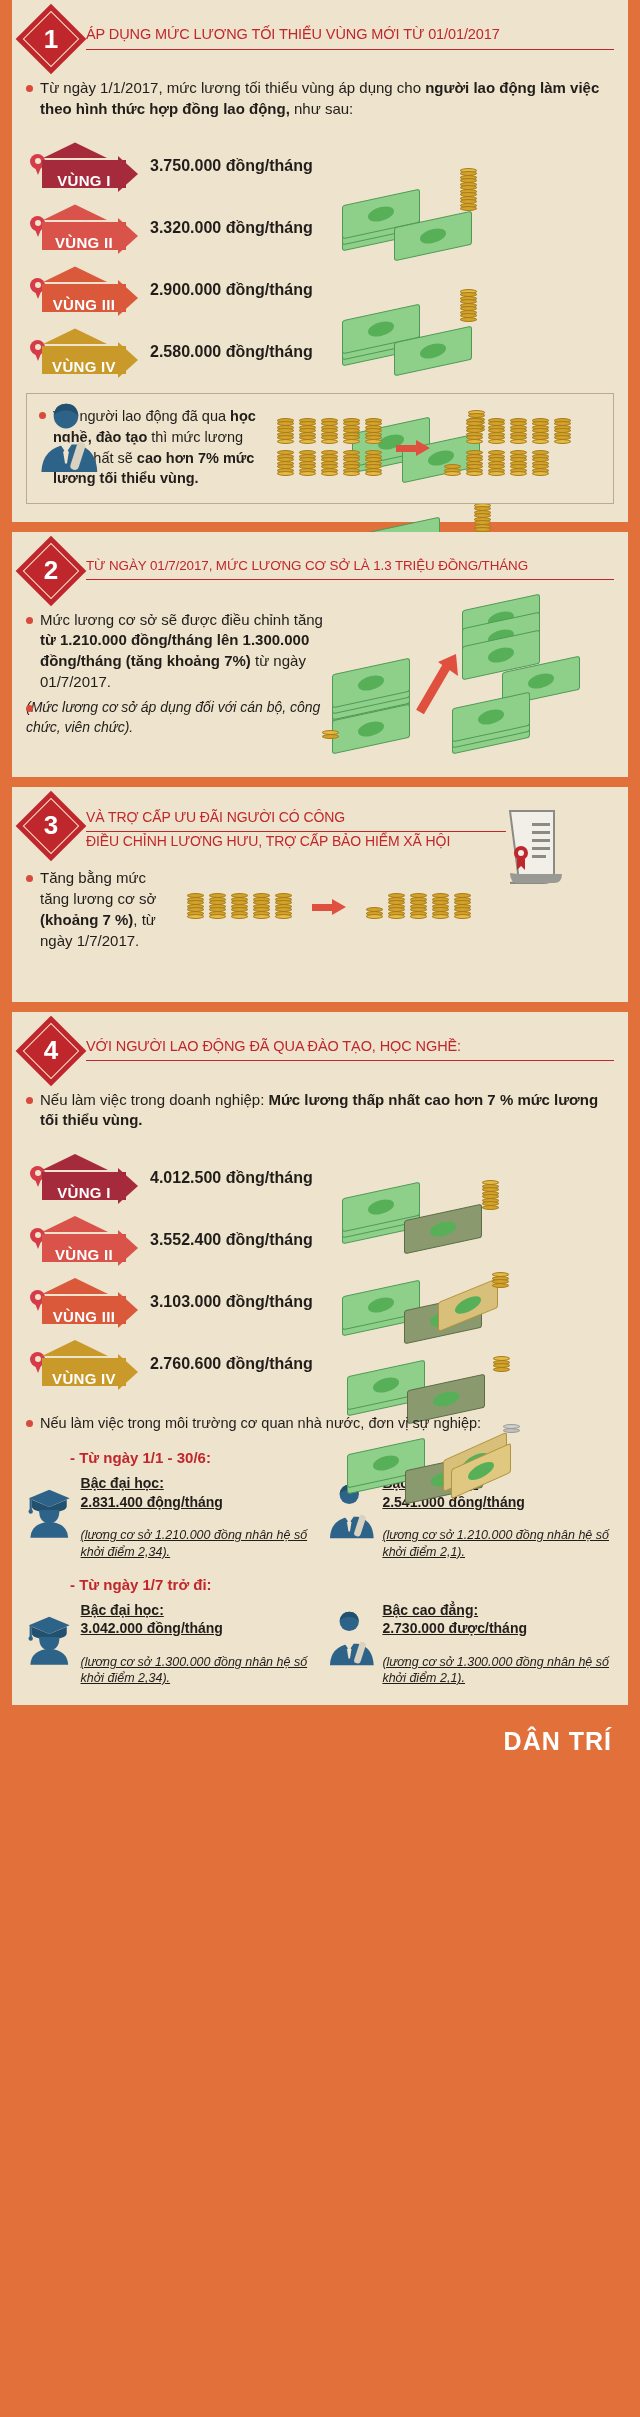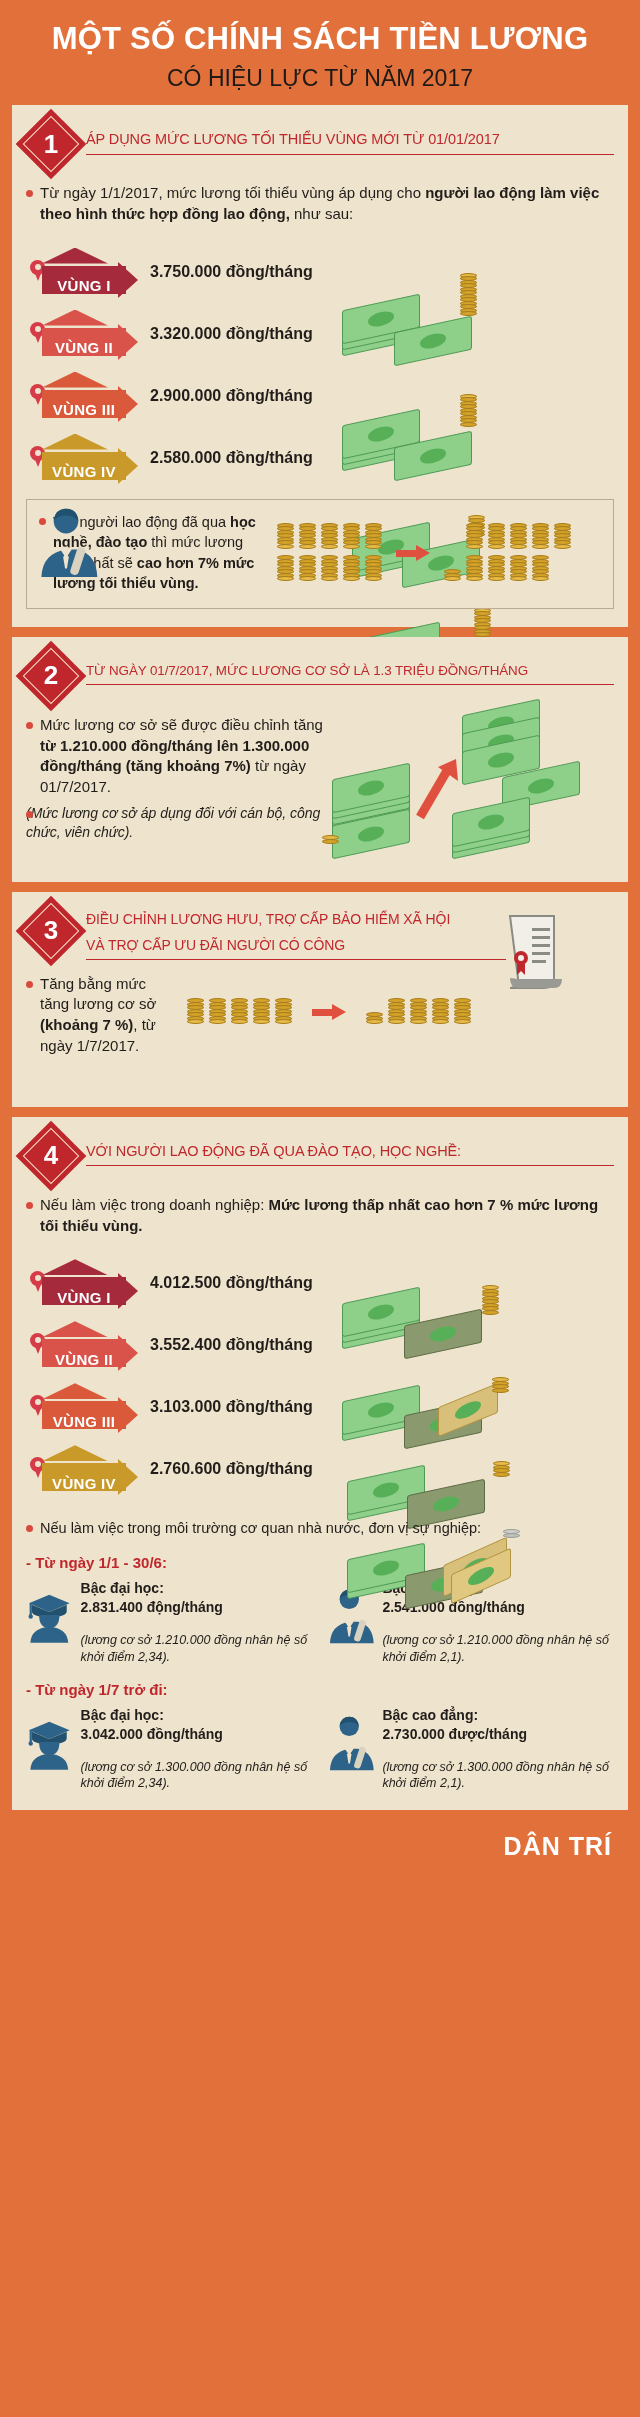--- a/index.html
+++ b/index.html
@@ -183,25 +183,25 @@
     border-top: 8px solid transparent; border-bottom: 8px solid transparent;
     border-left: 14px solid #e0503f;
   }
 
   
   .person { width: 64px; height: 72px; }
   .grad { width: 64px; height: 72px; }
 
   
   .subhead {
-    color: #c0272d; font-size: 15px; font-weight: bold; margin-top: 16px;
+    color: #c0272d; font-size: 15px; font-weight: bold; margin-top: 16px; margin-left: 44px;
   }
   .edu-grid { display: flex; gap: 14px; margin-top: 8px; }
   .edu-item { display: flex; gap: 8px; flex: 1; }
-  .edu-body { font-size: 13.5px; line-height: 1.33; }
+  .edu-body { font-size: 13.5px; line-height: 1.33; text-decoration: underline; }
   .edu-title { font-weight: bold; font-size: 14px; }
   .edu-amount { font-weight: bold; font-size: 14px; }
   .edu-note { font-style: italic; font-size: 12.5px; line-height: 1.3; margin-top: 16px; }
 
   
   .footer {
     height: 54px; background: #e2703a; display: flex;
     align-items: center; justify-content: flex-end; padding-right: 28px;
   }
   .logo { display: flex; align-items: center; }
@@ -209,24 +209,20 @@
     color: #ffffff; font-size: 25px; font-weight: bold; letter-spacing: 1px;
     font-family: "Liberation Sans", sans-serif;
   }
   .doc-icon { width: 62px; height: 78px; }
 </style>
 </head>
 <body>
 
 <div class="page">
 
-  <div class="header">
-    <h1>MỘT SỐ CHÍNH SÁCH TIỀN LƯƠNG</h1>
-    <h2>CÓ HIỆU LỰC TỪ NĂM 2017</h2>
-  </div>
 
   <div class="panel">
     <div class="sec-head">
       <div class="diamond">
         <div class="d-outer"></div>
           <div class="d-inner"></div>
         <div class="d-num">1</div>
       </div>
       <div class="sec-title-wrap">
         <span class="sec-title">ÁP DỤNG MỨC LƯƠNG TỐI THIỂU VÙNG MỚI TỪ 01/01/2017</span>
@@ -638,22 +634,22 @@
   </div>
 
   <div class="panel" style="min-height:215px;">
     <div class="sec-head">
       <div class="diamond">
         <div class="d-outer"></div>
           <div class="d-inner"></div>
         <div class="d-num">3</div>
       </div>
       <div class="sec-title-wrap" style="padding-top:2px;max-width:420px;">
+        <span class="sec-title two-line" style="margin-top:3px;">VÀ TRỢ CẤP ƯU ĐÃI NGƯỜI CÓ CÔNG</span>
         <span class="sec-title two-line" style="border-bottom:none;">ĐIỀU CHỈNH LƯƠNG HƯU, TRỢ CẤP BẢO HIỂM XÃ HỘI</span>
-        <span class="sec-title two-line" style="margin-top:3px;">VÀ TRỢ CẤP ƯU ĐÃI NGƯỜI CÓ CÔNG</span>
       </div>
     </div>
 
     <p class="bullet-para" style="width:140px;"><span>Tăng bằng mức tăng lương cơ sở </span><b>(khoảng 7 %)</b><span>, từ ngày 1/7/2017.</span></p>
 
     <div class="art" style="left:490px; top:22px;">
       <svg class="doc-icon" viewBox="0 0 62 78">
         <path d="M8 2 h44 v62 q0 10 -10 10 h-34 q8 0 8-10z" fill="#f2efe8" stroke="#8b8b86" stroke-width="2"></path>
         <path d="M8 64 q0 10 8 10 h36 q8 0 8-9 h-44z" fill="#9a9a94"></path>
         <rect x="30" y="14" width="18" height="3" fill="#8b8b86"></rect>

